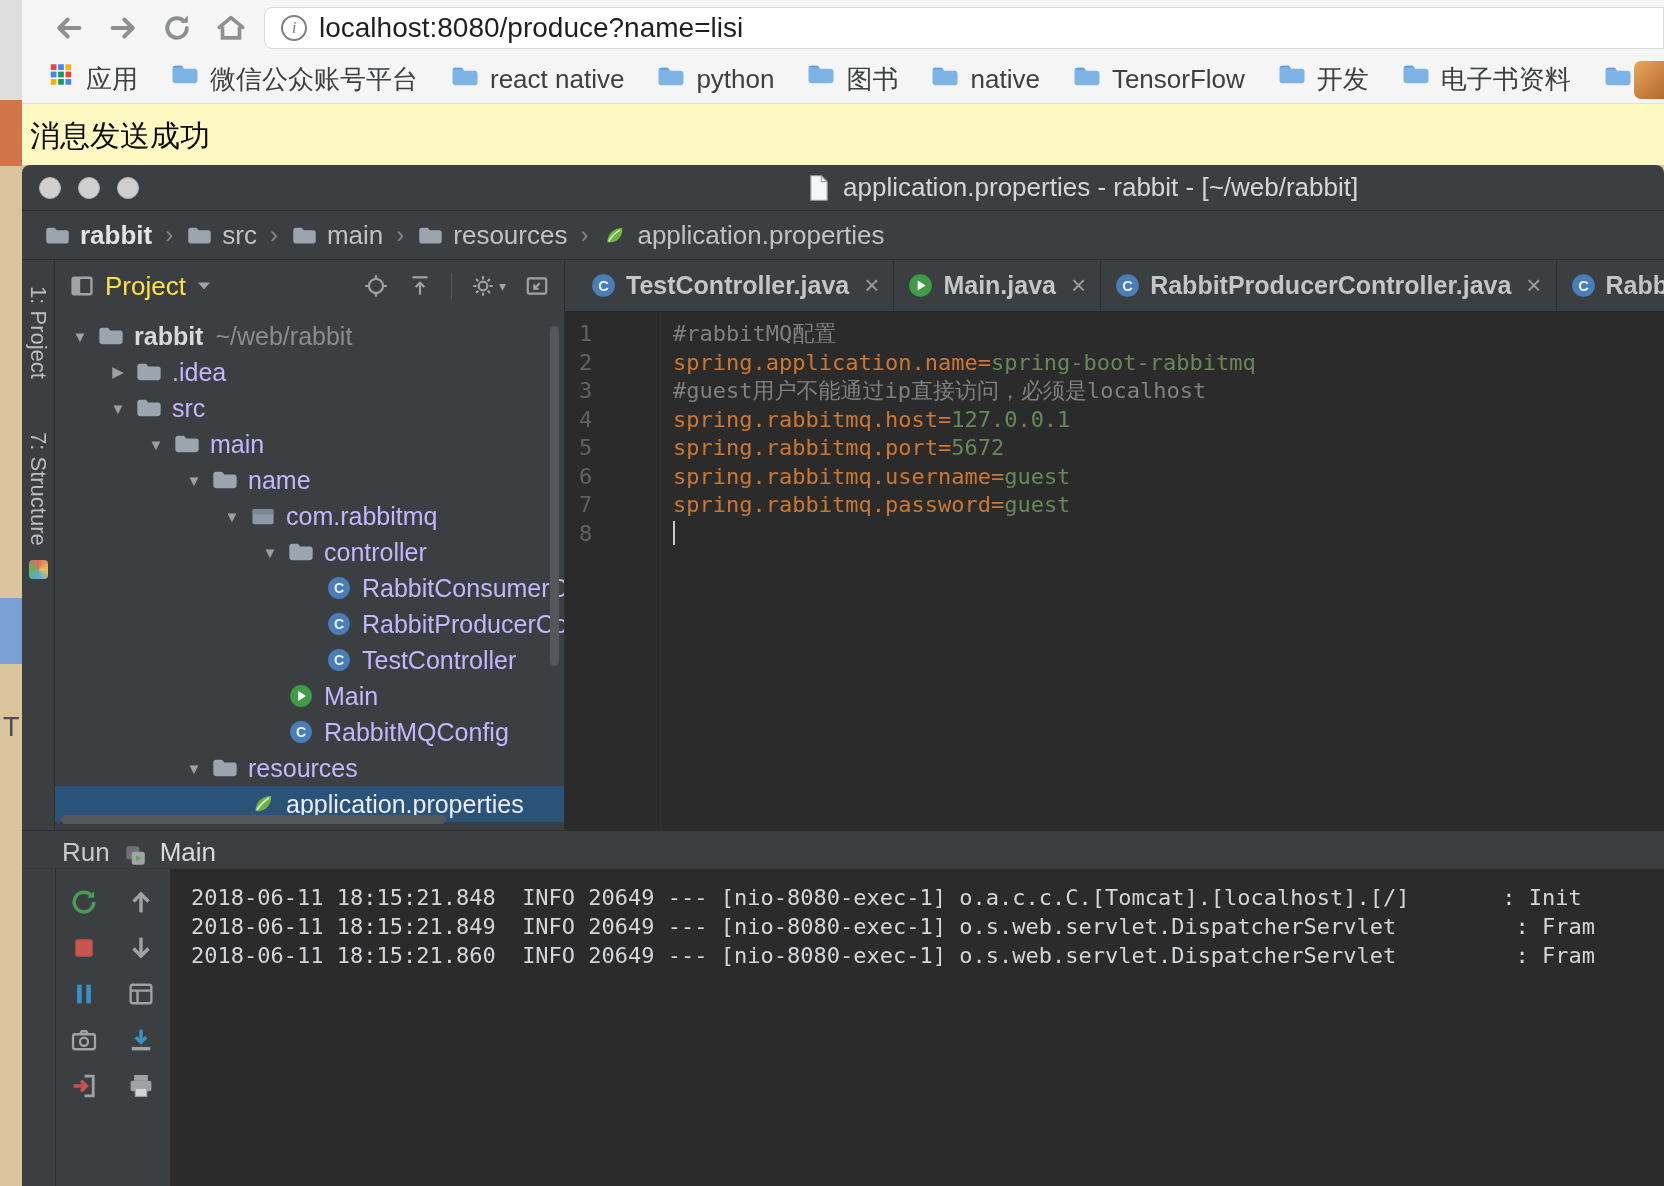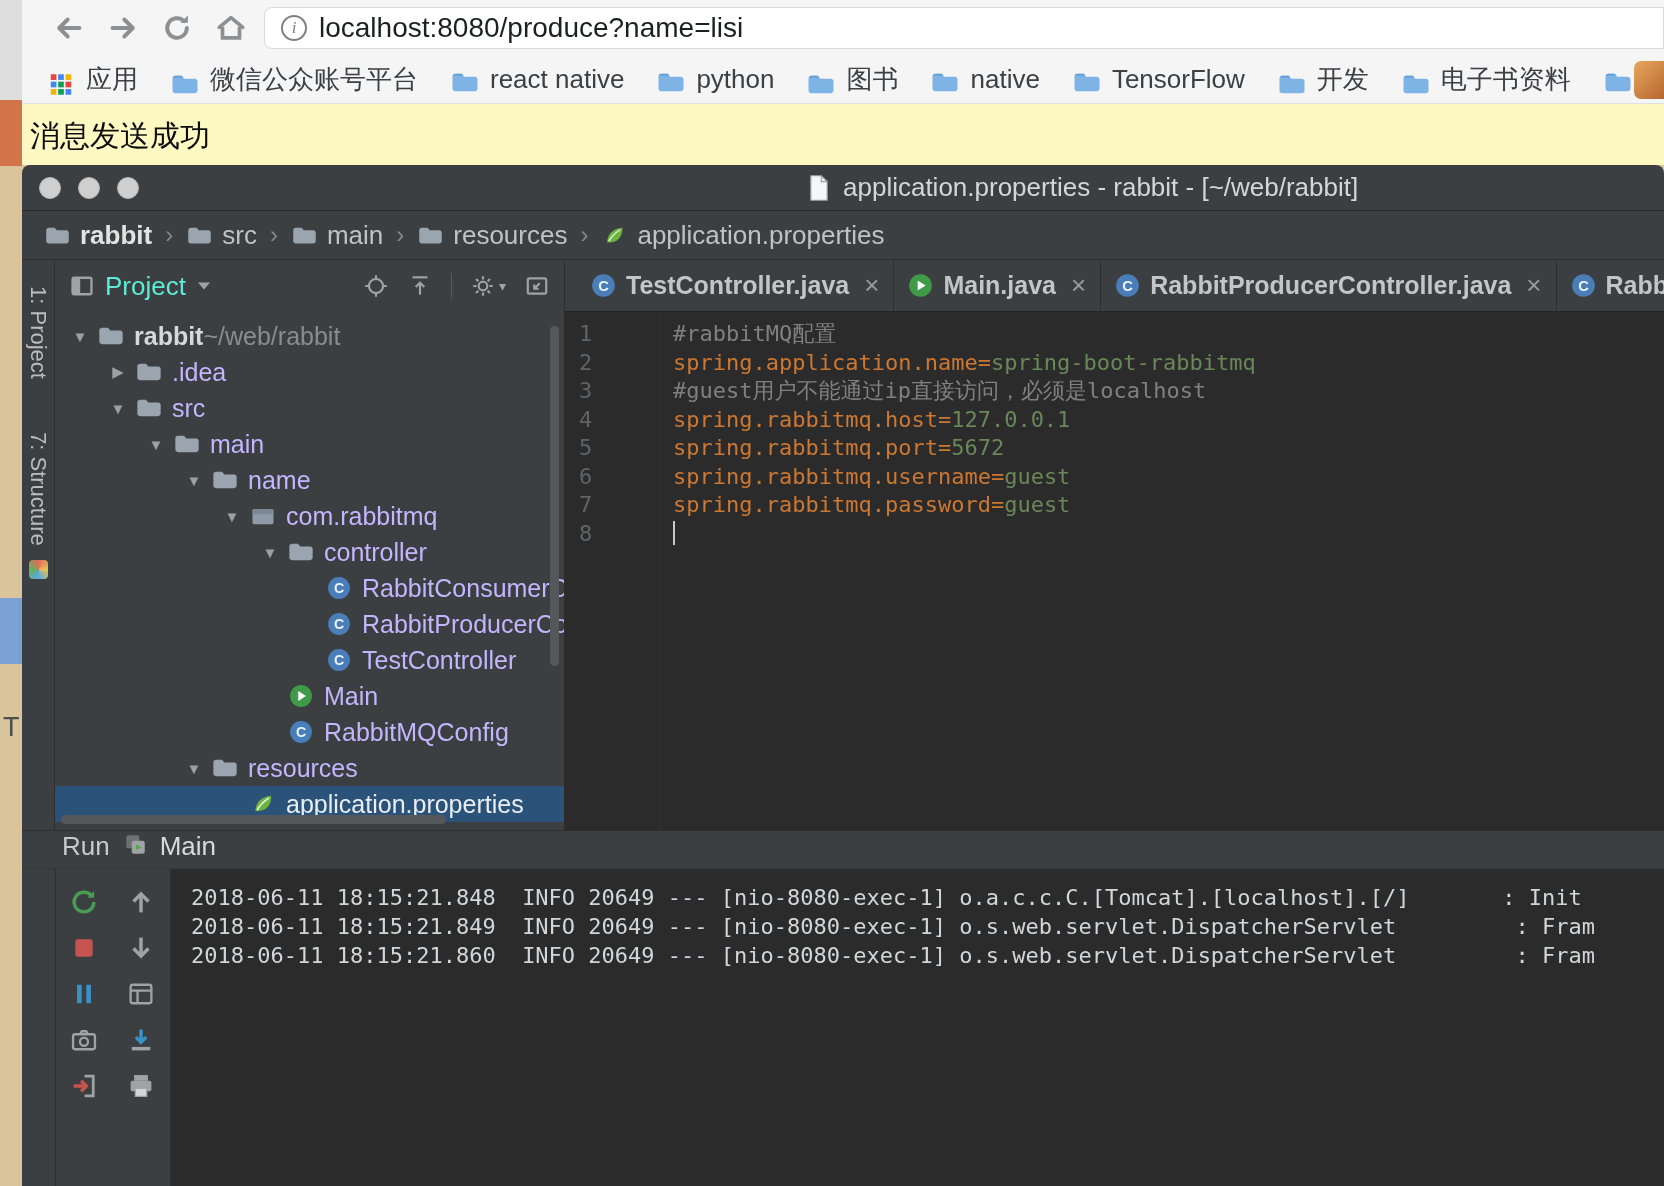--- a/index.html
+++ b/index.html
@@ -16,21 +16,21 @@
 
   
   .browser{position:absolute;left:22px;top:0;width:1642px;height:165px;background:#fff}
   .b-toolbar{height:55px;background:#f5f5f5;display:flex;align-items:center;padding-left:30px}
   .b-nav{display:flex;align-items:center;gap:20px}
   .nav-icn{width:34px;height:34px}
   .url-bar{flex:1;height:42px;margin-left:16px;background:#fff;border:1px solid #dadada;border-radius:8px 0 0 8px;display:flex;align-items:center;padding:0 16px;gap:12px;overflow:hidden}
   .info-circle{width:26px;height:26px;border:2px solid #7e8184;border-radius:50%;color:#7e8184;font-size:17px;display:flex;align-items:center;justify-content:center;font-family:"Liberation Serif",serif;font-style:italic;flex:0 0 auto}
   .url-text{font-size:28px;color:#1d1f21;white-space:nowrap}
   .b-bookmarks{position:relative;height:49px;background:#f5f5f5;border-bottom:1px solid #e0e0e0;display:flex;align-items:center;padding-left:24px;font-size:26px;color:#3c4043;overflow:hidden}
-  .bm-item{display:flex;align-items:flex-end;gap:10px;margin-right:32px;white-space:nowrap}
+  .bm-item{display:flex;align-items:flex-start;gap:10px;margin-right:32px;white-space:nowrap}
   .bm-icn{width:30px;height:25px}
   .avatar{position:absolute;right:-8px;top:6px;width:38px;height:38px;border-radius:7px;background:linear-gradient(135deg,#e8a75c,#b05f2a)}
   .b-page{height:61px;background:#fef9c3;padding:12px 16px 0 8px}
   .page-msg{font-size:30px;color:#0d0d0d}
 
   
   .ide{position:absolute;left:22px;top:165px;width:1642px;height:1021px;background:#3c3f41;color:#bbbdbf;border-radius:8px 8px 0 0;overflow:hidden}
   .ide-title{position:relative;height:46px;border-bottom:1px solid #2b2b2b;display:flex;align-items:center}
   .traffic{display:flex;gap:17px;padding-left:17px}
   .tl{width:22px;height:22px;border-radius:50%;background:#cfcfcf;border:1px solid #b4b4b4}
@@ -48,56 +48,56 @@
 
   
   .tool-stripe{position:relative;width:33px;border-right:1px solid #2e2e2e;flex:0 0 auto}
   .stripe-btn{position:absolute;left:3px;writing-mode:vertical-rl;font-size:22px;color:#bdbdbd;white-space:nowrap}
   .stripe-misc{position:absolute;left:7px;top:300px;width:19px;height:19px;border-radius:4px;background:conic-gradient(#e06c5e,#e8c252,#5ca9e0,#67b05e,#e06c5e)}
 
   
   .project{position:relative;width:510px;flex:0 0 auto;border-right:1px solid #2e2e2e;display:flex;flex-direction:column;overflow:hidden}
   .project-header{height:52px;display:flex;align-items:center;padding:0 14px;font-size:26px;flex:0 0 auto}
   .hdr-left-icn{width:26px;height:26px;margin-right:10px}
-  .proj-title{color:#5eead4;margin-right:12px}
+  .proj-title{color:#fde047;margin-right:12px}
   .caret{width:12px;height:8px;display:inline-flex}
   .hdr-icons{margin-left:auto;display:flex;align-items:center}
   .hdr-icn{width:26px;height:26px;margin-left:18px}
   .hdr-sep{width:1px;height:26px;background:#57595b;margin-left:18px}
   .mini-arrow{color:#9fa3a6;font-size:14px;margin-left:3px}
   .tree{position:relative;flex:1;overflow:hidden;font-size:25px;padding-top:6px}
   .tree-row{height:36px;display:flex;align-items:center;white-space:nowrap}
   .tree-row.selected{background:#2b5278}
   .chev{width:34px;text-align:center;font-size:15px;color:#9da0a3;flex:0 0 auto}
   .ticon{width:28px;height:24px;margin-right:9px;flex:0 0 auto}
   .tlabel{color:#c4b5fd}
   .tlabel.bold{font-weight:bold;color:#d8d8d8}
   .tree-row.selected .tlabel{color:#e8eef4}
-  .thint{color:#8a8c8e;}
+  .thint{color:#8a8c8e;margin-left:12px}
   .vscroll{position:absolute;right:5px;top:66px;width:9px;height:340px;background:#55585a;border-radius:5px}
   .hscroll{position:absolute;left:6px;bottom:6px;height:9px;width:385px;background:#55585a;border-radius:5px}
 
   
   .editor{flex:1;min-width:0;display:flex;flex-direction:column;background:#2b2b2b}
   .tabbar{height:52px;background:#3c3f41;border-bottom:1px solid #242626;display:flex;overflow:hidden;padding-left:12px;flex:0 0 auto}
   .tab{display:flex;align-items:center;gap:10px;padding:0 14px;border-right:1px solid #2e2e2e;font-size:25px;font-weight:600;color:#c3c6c8;white-space:nowrap;flex:0 0 auto}
   .tab-icn{width:25px;height:25px}
   .tab .close{color:#9a9a9a;font-size:26px;font-weight:400;margin-left:5px}
   .editor-body{flex:1;display:flex;font-family:"DejaVu Sans Mono",monospace;font-size:22px;line-height:28.5px;overflow:hidden}
   .gutter{width:96px;flex:0 0 auto;color:#606366;padding:8px 0 0 14px;border-right:1px solid #323232}
   .code{flex:1;padding:8px 0 0 12px;color:#a9b7c6;white-space:pre;overflow:hidden}
   .c-comment{color:#808080}
   .c-key{color:#cc7832}
   .c-eq{color:#cc7832}
   .c-value{color:#6a8759}
   .text-caret{display:inline-block;width:2px;height:24px;background:#c8c8c8;vertical-align:-4px}
 
   
   .ide-run{position:absolute;top:665px;left:0;right:0;height:356px;background:#3c3f41;border-top:1px solid #2e2e2e;display:flex;flex-direction:column}
-  .run-header{height:38px;flex:0 0 auto;display:flex;align-items:flex-start;gap:12px;padding-left:40px;font-size:26px;border-bottom:1px solid #353839}
+  .run-header{height:38px;flex:0 0 auto;display:flex;align-items:flex-end;gap:12px;padding-left:40px;font-size:26px;border-bottom:1px solid #353839}
   .run-label{color:#c7c9cb}
   .run-cfg-icn{width:26px;height:26px}
   .run-config{color:#d8dadc}
   .run-body{flex:1;display:flex;min-height:0;position:relative}
   .stripe-cont{position:absolute;left:33px;top:0;bottom:0;width:1px;background:#2e2e2e}
   .run-tools{width:115px;flex:0 0 auto;margin-left:33px;display:grid;grid-template-columns:1fr 1fr;align-content:start;row-gap:16px;padding-top:18px;justify-items:center}
   .run-icn{width:30px;height:30px}
   .console{flex:1;min-width:0;background:#2b2b2b;border-left:1px solid #2e2e2e;font-family:"DejaVu Sans Mono",monospace;font-size:22px;line-height:29px;color:#d2d6da;padding:14px 0 4px 20px;overflow:hidden}
   .console-line{white-space:pre}
   .icn svg{width:100%;height:100%;display:block}

